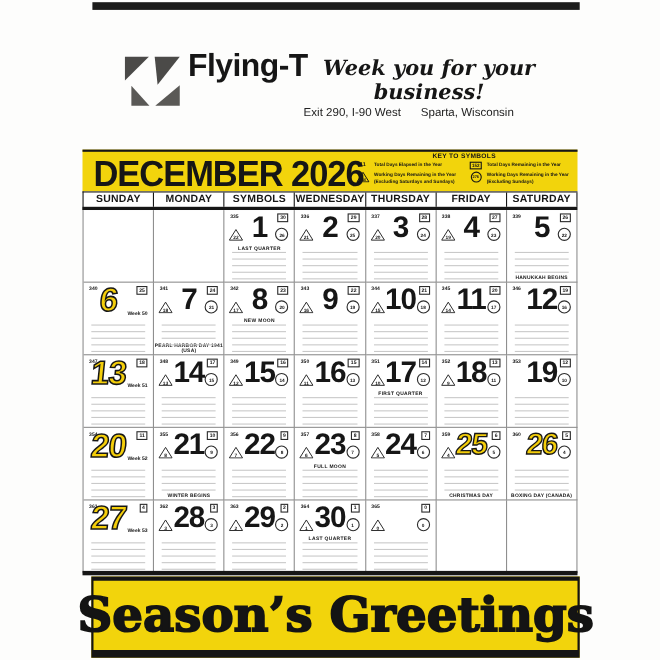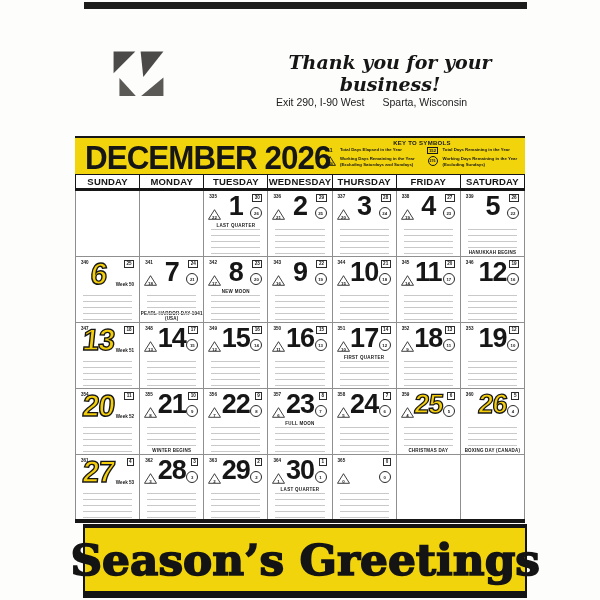--- a/index.html
+++ b/index.html
@@ -73,22 +73,23 @@
 
 <div class="abs hang-bar"></div>
 
 <svg class="abs logo-box" viewBox="0 0 100 110">
   <polygon points="3,6 44,6 3,47" fill="#4b4a48"></polygon>
   <polygon points="54,6 97,6 59,54" fill="#4b4a48"></polygon>
   <polygon points="14,56 45,90 14,90" fill="#5a5956"></polygon>
   <polygon points="55,90 97,55 97,90" fill="#5a5956"></polygon>
 </svg>
 <div class="abs brand-block">
+  <div class="brand-name">Flying-T</div>
 </div>
-<div class="abs tagline">Thank you for your business!</div>
+<div class="abs tagline">Week you for your business!</div>
 <div class="abs address-row">
   <span>Exit 290, I-90 West</span>
   <span>Sparta, Wisconsin</span>
 </div>
 
 <div class="abs month-bar">
   <div class="month-title">DECEMBER 2026</div>
   <div class="key-box">
     <div class="key-title">KEY TO SYMBOLS</div>
     <div class="key-grid" id="key-grid">
@@ -117,21 +118,21 @@
           </span>
           <span class="key-label">Working Days Remaining in the Year (Excluding Sundays)</span>
         </div>
       </div>
   </div>
 </div>
 
 <div class="abs weekday-row" id="weekday-row">
     <div class="weekday">SUNDAY</div>
     <div class="weekday">MONDAY</div>
-    <div class="weekday">TUESDAY</div>
+    <div class="weekday">SYMBOLS</div>
     <div class="weekday">WEDNESDAY</div>
     <div class="weekday">THURSDAY</div>
     <div class="weekday">FRIDAY</div>
     <div class="weekday">SATURDAY</div>
   </div>
 
 <div class="abs grid" id="grid">
     <div class="cell"></div>
     <div class="cell"></div>
     <div class="cell">

